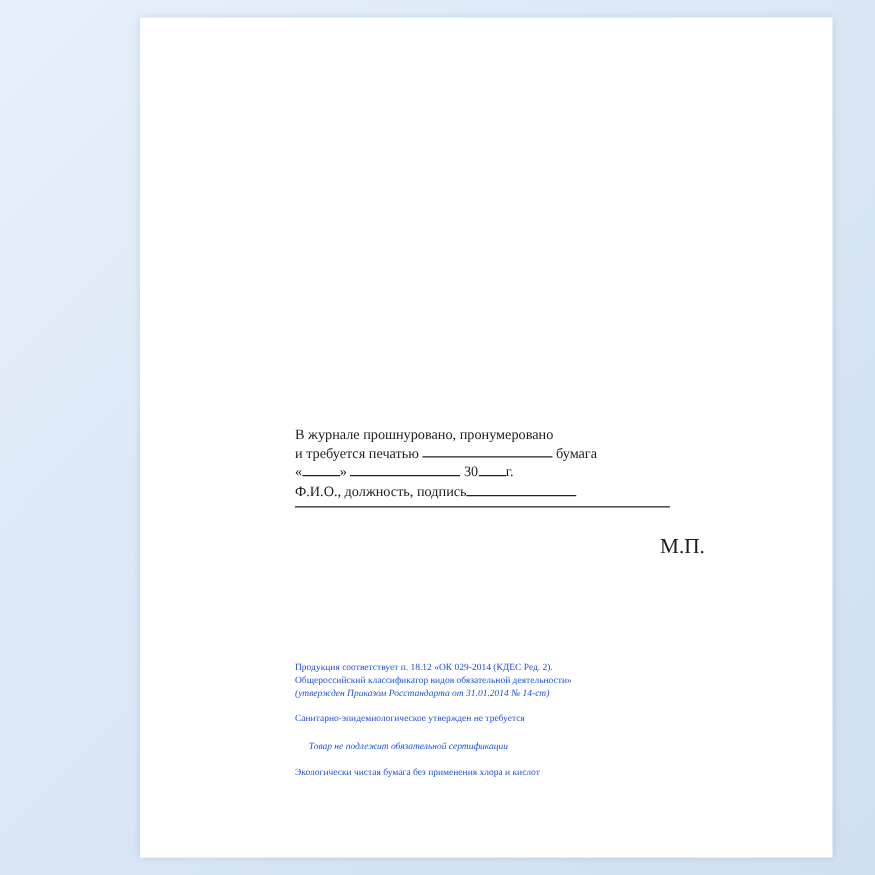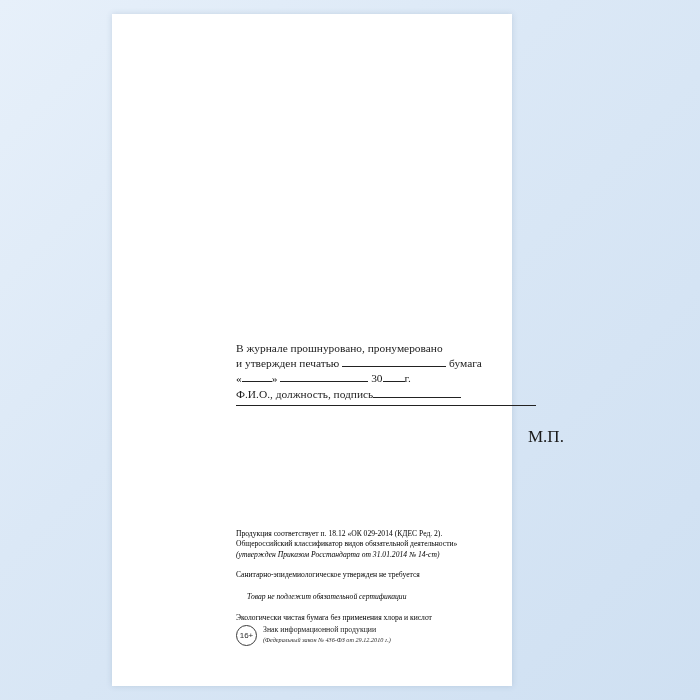--- a/index.html
+++ b/index.html
@@ -17,21 +17,21 @@
     position: relative;
     width: 700px;
     height: 700px;
     background: linear-gradient(135deg, #e7f0fa 0%, #dbe8f6 40%, #cfe0f2 100%);
   }
   
   #page {
     position: absolute;
     left: 112px;
     top: 14px;
-    width: 400px;
+    width: 554px;
     height: 672px;
     background: #ffffff;
     box-shadow: 0 0 6px rgba(60, 90, 130, 0.18);
   }
 
   
   .mid-block {
     position: absolute;
     left: 124px;
     top: 327px;
@@ -64,21 +64,21 @@
     top: 88px;
     font-size: 17px;
   }
 
   
   .bottom-block {
     position: absolute;
     left: 124px;
     top: 515px;
     width: 330px;
-    color: #000000;
+    color: #1d4ed8;
   }
   .bb-para {
     font-size: 7.6px;
     line-height: 10.4px;
     margin: 0 0 10px 0;
   }
   .bb-para .ital {
     font-style: italic;
   }
   .bb-line {
@@ -136,21 +136,21 @@
 
   <div id="page">
 
     <div class="mid-block">
 
       <div class="line">
         <span>В журнале прошнуровано, пронумеровано</span>
       </div>
 
       <div class="line">
-        <span>и утвержден печатью</span>
+        <span>и требуется печатью</span>
         <span class="u u-long"></span>
         <span>бумага</span>
       </div>
 
       <div class="line">
         <span>«</span><span class="u u-quote"></span><span>»</span>
         <span class="u u-fio"></span>
         <span>30</span><span class="u u-short"></span><span>г.</span>
       </div>
 
@@ -169,22 +169,15 @@
         <div>Продукция соответствует п. 18.12 «ОК 029-2014 (КДЕС Ред. 2).</div>
         <div>Общероссийский классификатор видов обязательной деятельности»</div>
         <div class="ital">(утвержден Приказом Росстандарта от 31.01.2014 № 14-ст)</div>
       </div>
 
       <div class="bb-line">Санитарно-эпидемиологическое утвержден не требуется</div>
       <div class="bb-line ital">Товар не подлежит обязательной сертификации</div>
       <div class="bb-line">Экологически чистая бумага без применения хлора и кислот</div>
     </div>
 
-    <div class="age-row">
-      <div class="age-badge">16+</div>
-      <div class="age-text">
-        <div class="age-title">Знак информационной продукции</div>
-        <div class="age-sub">(Федеральный закон № 436-ФЗ от 29.12.2010 г.)</div>
-      </div>
-    </div>
 
   </div>
 </div>
 
 </body></html>

